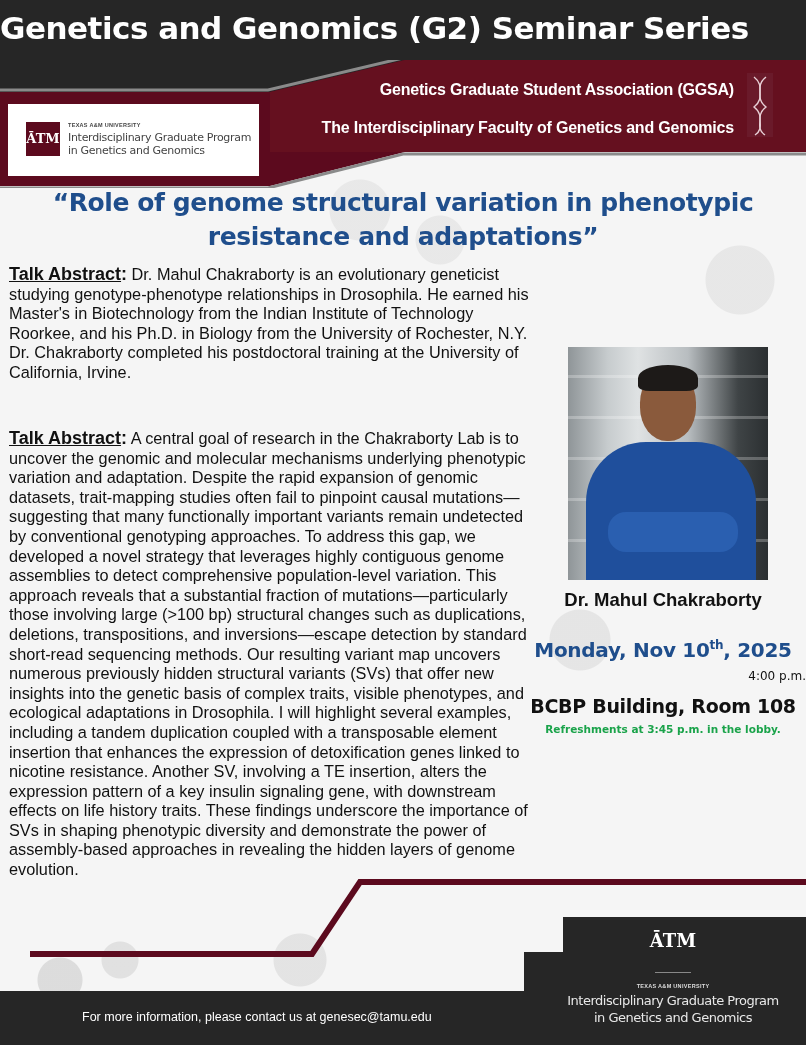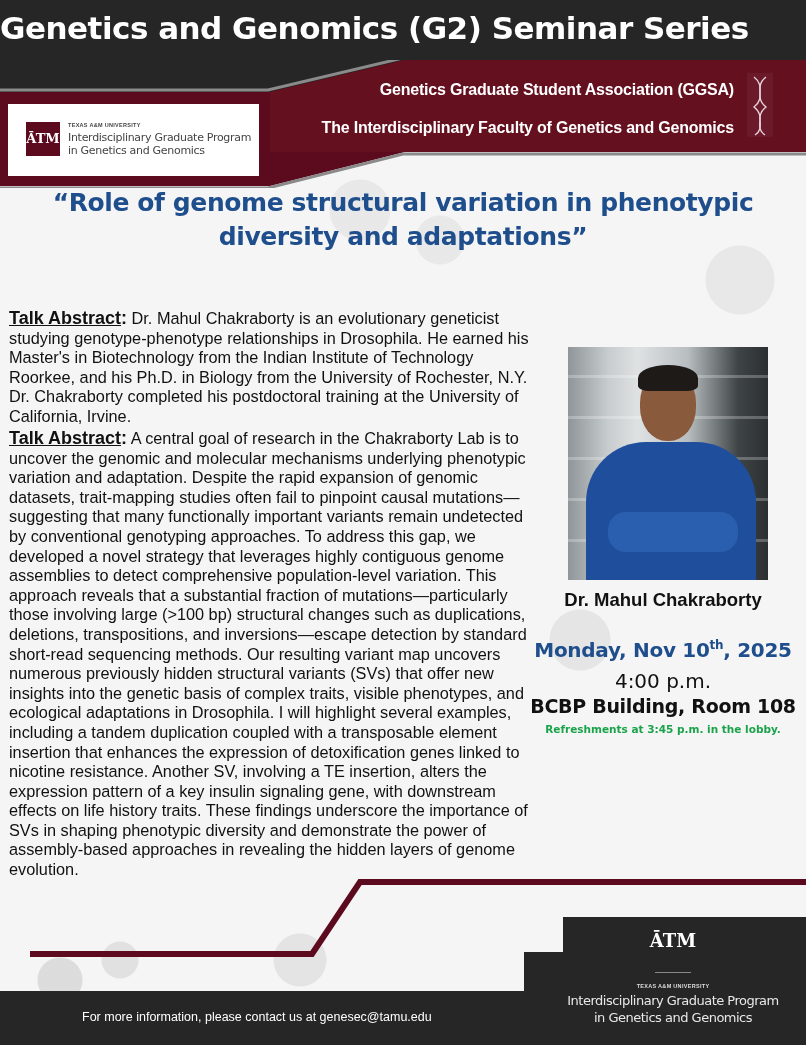--- a/index.html
+++ b/index.html
@@ -68,21 +68,21 @@
 
   .talk-title {
     position: absolute; left: 0; top: 186px; width: 806px; text-align: center;
     color: #1f4e8c; font-family: "DejaVu Sans", sans-serif; font-weight: bold;
     font-size: 25px; line-height: 34px; z-index: 3; letter-spacing: -0.4px;
   }
   .abstract {
     position: absolute; left: 9px; width: 530px; font-size: 16.3px; line-height: 19.6px;
     color: #111; z-index: 3;
   }
-  .abstract-1 { top: 265px; margin-top: 44px; }
+  .abstract-1 { top: 265px; }
   .abstract-2 { top: 429px; width: 525px; }
   .abs-label { font-weight: bold; text-decoration: underline; font-size: 18px; }
   .abs-colon { font-weight: bold; font-size: 18px; }
 
   .photo {
     position: absolute; left: 568px; top: 347px; width: 200px; height: 233px; z-index: 3;
     overflow: hidden;
     background: linear-gradient(90deg, #8f9598 0%, #c7ccce 20%, #dfe2e3 35%, #b8bdc0 60%, #3f4446 85%, #2b2f31 100%);
   }
   .photo .window-lines {
@@ -109,22 +109,22 @@
     position: absolute; left: 520px; top: 589px; width: 286px; text-align: center;
     font-weight: bold; font-size: 18.5px; z-index: 3;
   }
   .event-date {
     position: absolute; left: 520px; top: 638px; width: 286px; text-align: center;
     color: #1f4e8c; font-family: "DejaVu Sans", sans-serif; font-weight: bold; font-size: 20px; z-index: 3;
     letter-spacing: -0.3px;
   }
   .event-date sup { font-size: 12px; }
   .event-time {
-    position: absolute; left: 520px; top: 669px; width: 286px; text-align: center;
-    font-family: "DejaVu Sans", sans-serif; font-size: 20px; z-index: 3;
+    position: absolute; left: 520px; top: 669px; width: 286px; text-align: right;
+    font-family: "DejaVu Sans", sans-serif; font-size: 12px; z-index: 3;
   }
   .event-place {
     position: absolute; left: 520px; top: 695px; width: 286px; text-align: center;
     font-family: "DejaVu Sans", sans-serif; font-weight: bold; font-size: 19px; z-index: 3;
     letter-spacing: -0.3px;
   }
   .event-refresh {
     position: absolute; left: 520px; top: 723px; width: 286px; text-align: center;
     color: #1aa34a; font-family: "DejaVu Sans", sans-serif; font-weight: bold; font-size: 10.5px; z-index: 3;
   }
@@ -183,21 +183,21 @@
   </svg>
 </div>
 
 <div class="logo-box">
   <div class="atm-block">ĀTM</div>
   <div class="logo-small">TEXAS A&amp;M UNIVERSITY</div>
   <div class="logo-l1">Interdisciplinary Graduate Program</div>
   <div class="logo-l2">in Genetics and Genomics</div>
 </div>
 
-<div class="talk-title">“Role of genome structural variation in phenotypic diversity and adaptations”</div>
+<div class="talk-title">“Role of genome structural variation in phenotypic resistance and adaptations”</div>
 
 <div class="abstract abstract-1">
   <span class="abs-label">Talk Abstract</span><span class="abs-colon">:</span><span> Dr. Mahul Chakraborty is an evolutionary geneticist studying genotype-phenotype relationships in Drosophila. He earned his Master's in Biotechnology from the Indian Institute of Technology Roorkee, and his Ph.D. in Biology from the University of Rochester, N.Y. Dr. Chakraborty completed his postdoctoral training at the University of California, Irvine.</span>
 </div>
 
 <div class="abstract abstract-2">
   <span class="abs-label">Talk Abstract</span><span class="abs-colon">:</span><span> A central goal of research in the Chakraborty Lab is to uncover the genomic and molecular mechanisms underlying phenotypic variation and adaptation. Despite the rapid expansion of genomic datasets, trait-mapping studies often fail to pinpoint causal mutations—suggesting that many functionally important variants remain undetected by conventional genotyping approaches. To address this gap, we developed a novel strategy that leverages highly contiguous genome assemblies to detect comprehensive population-level variation. This approach reveals that a substantial fraction of mutations—particularly those involving large (&gt;100 bp) structural changes such as duplications, deletions, transpositions, and inversions—escape detection by standard short-read sequencing methods. Our resulting variant map uncovers numerous previously hidden structural variants (SVs) that offer new insights into the genetic basis of complex traits, visible phenotypes, and ecological adaptations in Drosophila. I will highlight several examples, including a tandem duplication coupled with a transposable element insertion that enhances the expression of detoxification genes linked to nicotine resistance. Another SV, involving a TE insertion, alters the expression pattern of a key insulin signaling gene, with downstream effects on life history traits. These findings underscore the importance of SVs in shaping phenotypic diversity and demonstrate the power of assembly-based approaches in revealing the hidden layers of genome evolution.</span>
 </div>
 
 <div class="photo">

